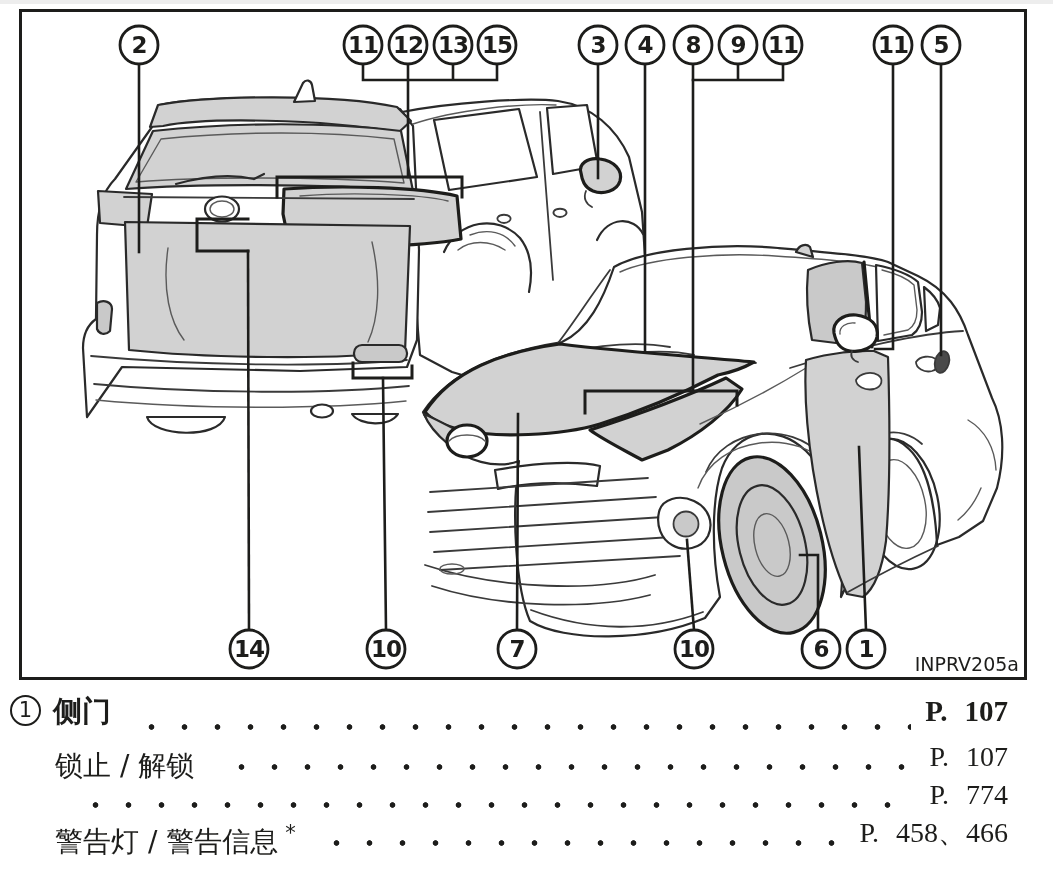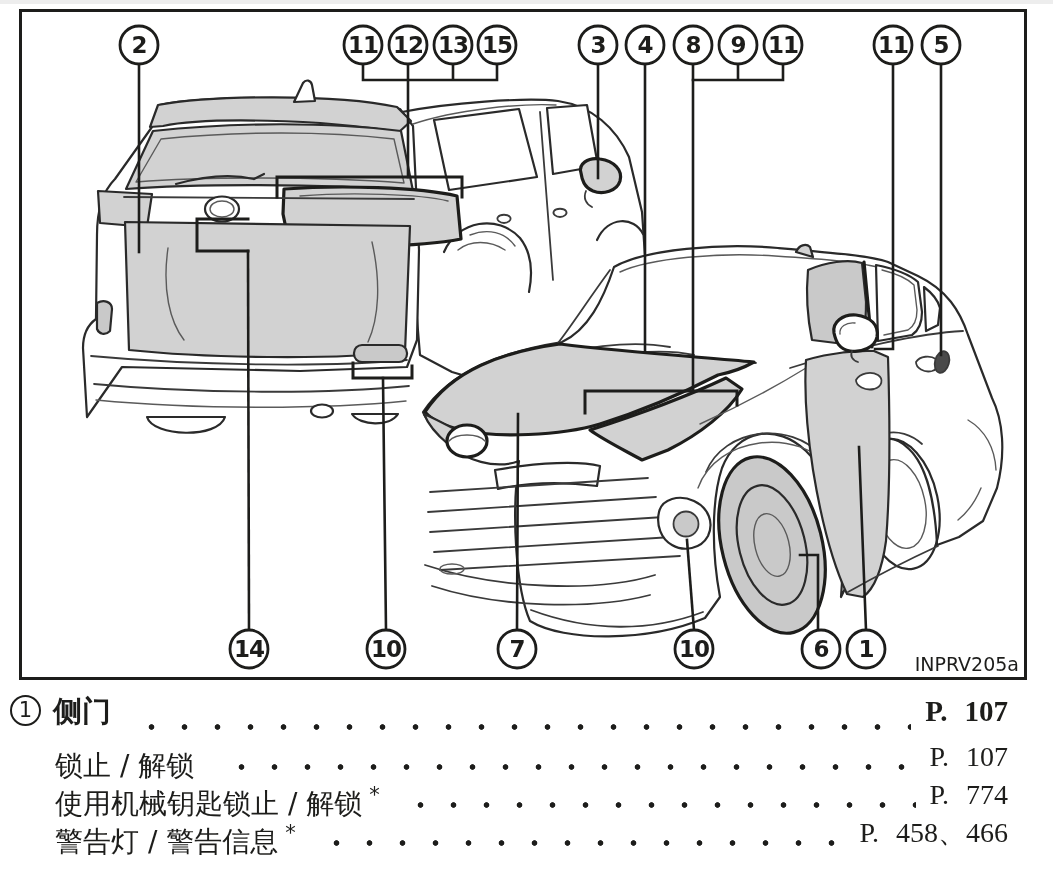--- a/index.html
+++ b/index.html
@@ -282,21 +282,20 @@
   </div>
 
   <div class="row sub">
     <span class="lbl"><span>锁止 / 解锁</span><span class="star"></span></span>
     <span class="dots"></span>
     <span class="pageref"><span class="pp">P.</span><span>107</span></span>
   </div>
 
 
   <div class="row sub">
-    <span class="lbl"><span>使用机械钥匙锁止 / 解锁</span><span class="star">*</span></span>
     <span class="dots"></span>
     <span class="pageref"><span class="pp">P.</span><span>774</span></span>
   </div>
 
   <div class="row sub">
     <span class="lbl"><span>警告灯 / 警告信息</span><span class="star">*</span></span>
     <span class="dots"></span>
     <span class="pageref"><span class="pp">P.</span><span>458、466</span></span>
   </div>
 

